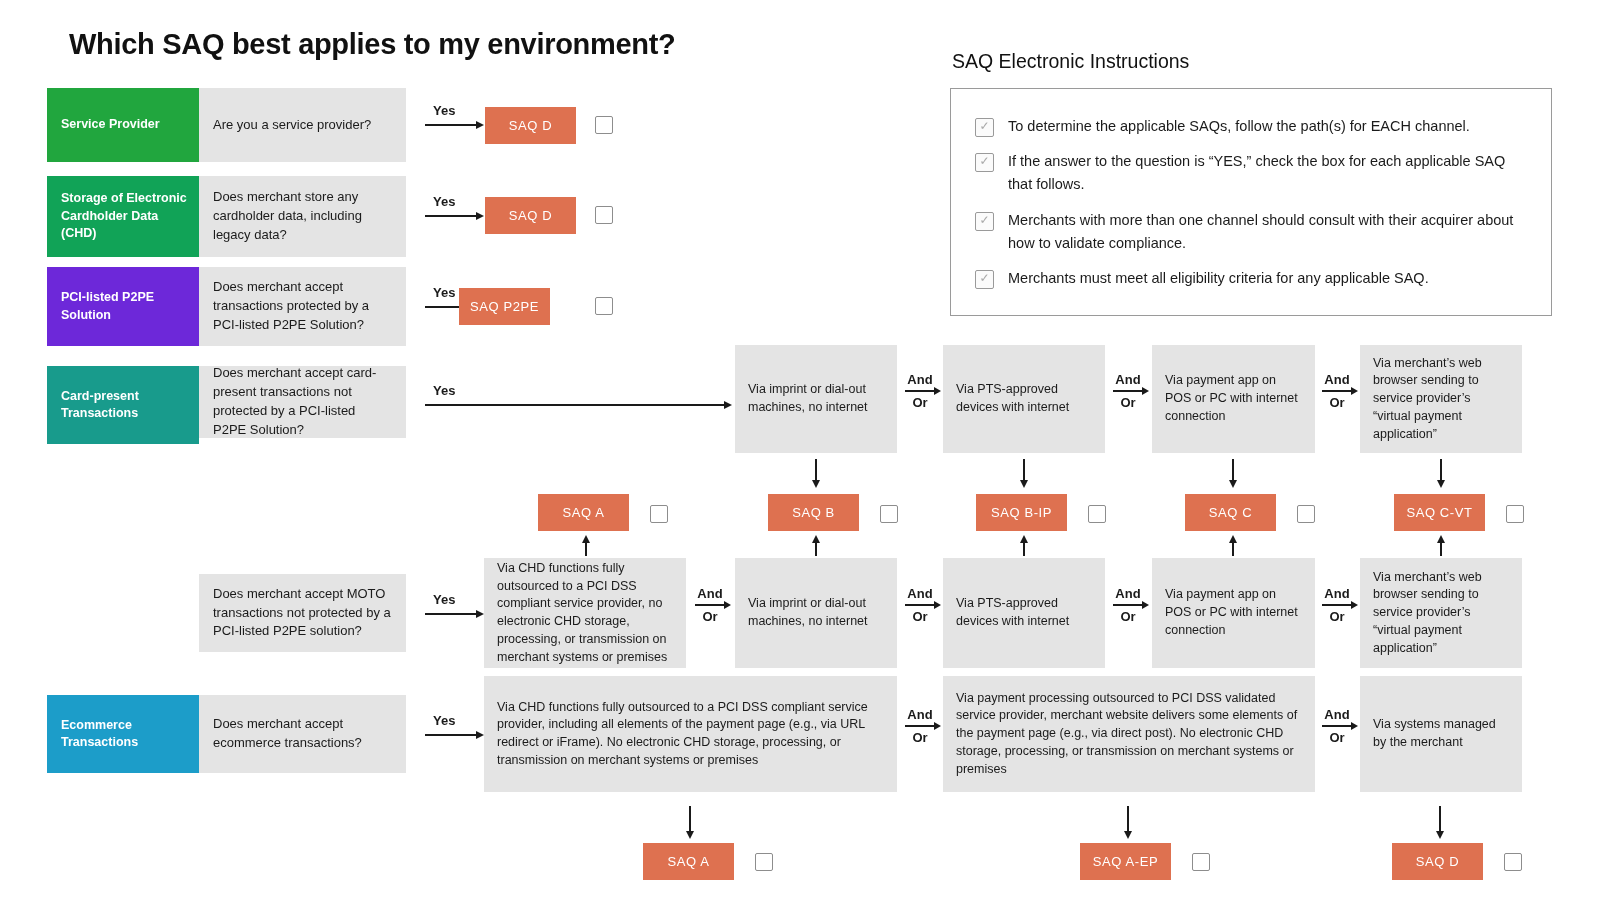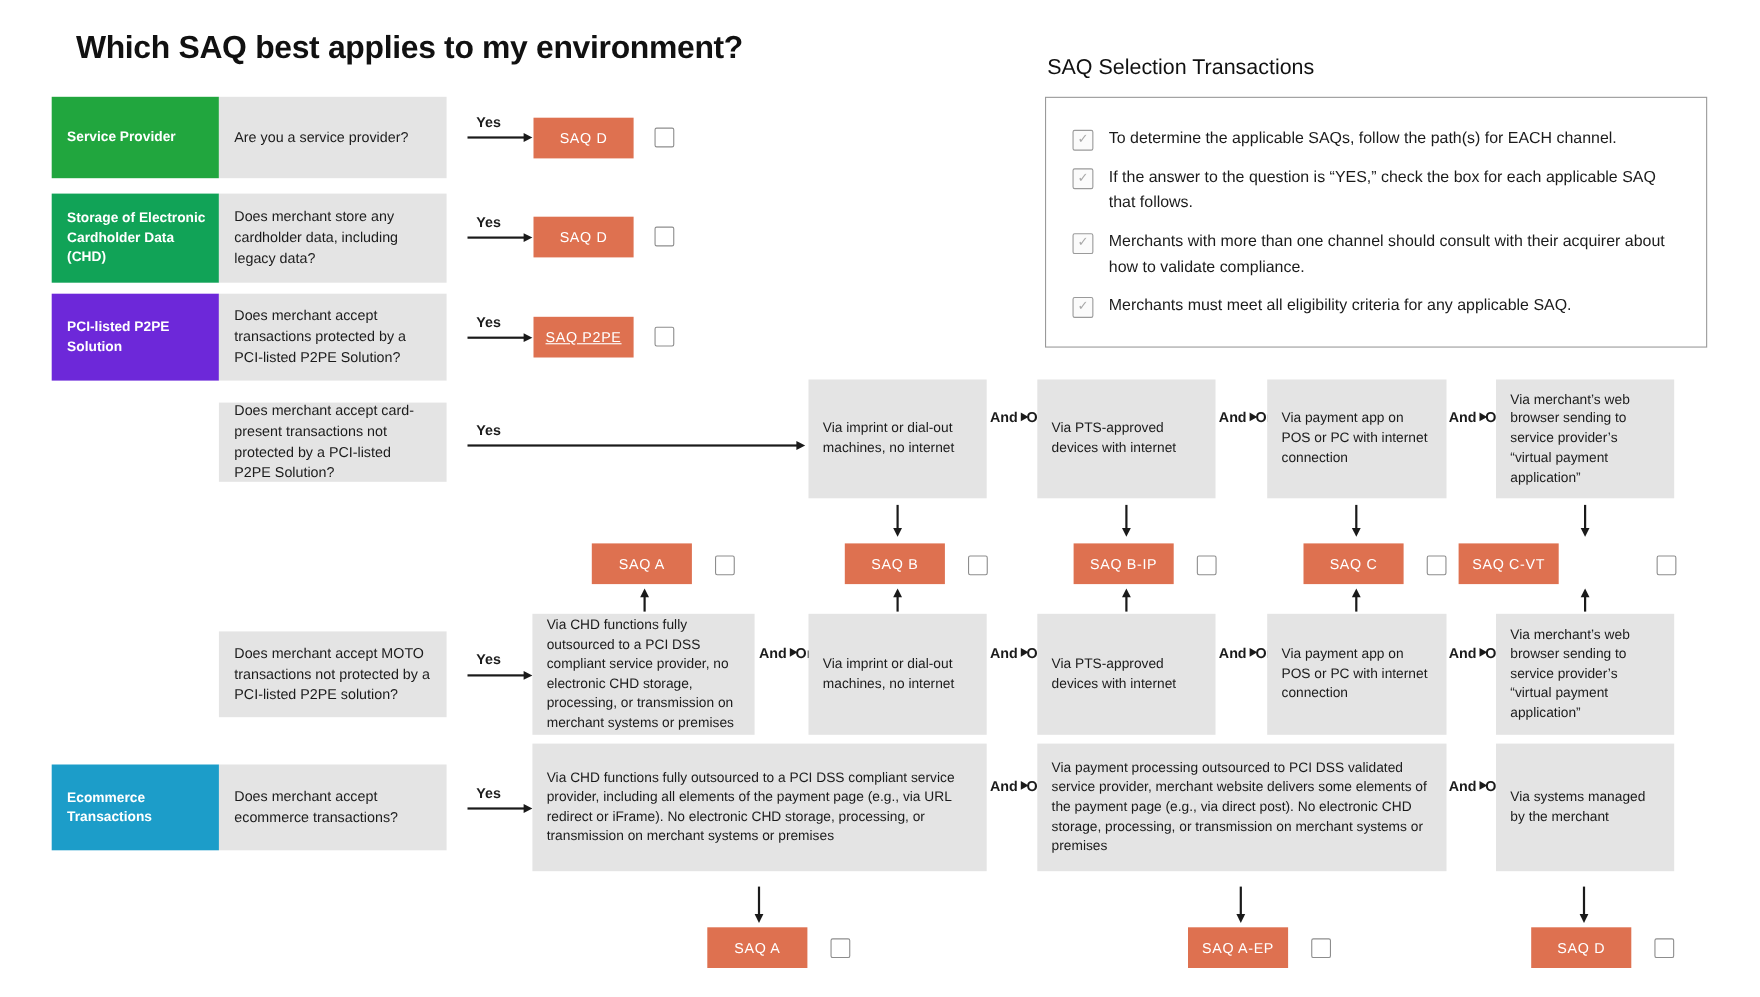--- a/index.html
+++ b/index.html
@@ -21,21 +21,21 @@
   
   .yes{font-weight:700;font-size:13px;}
   .harrow{height:2px;background:#1a1a1a;}
   .harrow::after{content:"";position:absolute;right:-7px;top:-3.5px;width:0;height:0;
       border-left:8px solid #1a1a1a;border-top:4.5px solid transparent;border-bottom:4.5px solid transparent;}
   .varrow{width:2px;background:#1a1a1a;}
   .varrow.down::after{content:"";position:absolute;bottom:-7px;left:-3.5px;width:0;height:0;
       border-top:8px solid #1a1a1a;border-left:4.5px solid transparent;border-right:4.5px solid transparent;}
   .varrow.up::after{content:"";position:absolute;top:-7px;left:-3.5px;width:0;height:0;
       border-bottom:8px solid #1a1a1a;border-left:4.5px solid transparent;border-right:4.5px solid transparent;}
-  .conn{width:40px;display:flex;flex-direction:row;align-items:center;gap:4px;}
+  .conn{width:40px;display:flex;flex-direction:column;align-items:center;gap:4px;}
   .conn .w{font-weight:700;font-size:13px;line-height:1;}
   .conn .ar{position:relative;width:30px;height:2px;background:#1a1a1a;}
   .conn .ar::after{content:"";position:absolute;right:-6px;top:-3.5px;width:0;height:0;
       border-left:7px solid #1a1a1a;border-top:4.5px solid transparent;border-bottom:4.5px solid transparent;}
   
   .instr-title{font-size:19.5px;font-weight:500;color:#111;}
   .instr-box{left:950px;top:88px;width:602px;height:228px;border:1px solid #9a9a9a;
              padding:26px 28px 0 24px;display:flex;flex-direction:column;gap:12px;}
   .instr-item{display:flex;gap:14px;font-size:14.5px;line-height:1.6;}
   .instr-cb{flex:0 0 17px;width:17px;height:17px;border:1px solid #9a9a9a;border-radius:2px;
@@ -59,37 +59,38 @@
   <div class="abs qbox" style="top:176px;height:81px;">Does merchant store any cardholder data, including legacy data?</div>
   <div class="abs yes" style="left:433px;top:194px;">Yes</div>
   <div class="abs harrow" style="left:425px;top:215px;width:52px;"></div>
   <div class="abs saq" style="left:485px;top:197px;">SAQ D</div>
   <span class="abs cb" style="left:595px;top:206px;"></span>
 
   <div class="abs chlabel" style="top: 267px; height: 79px; background-color: #6d28d9;">PCI-listed P2PE Solution</div>
   <div class="abs qbox" style="top:267px;height:79px;">Does merchant accept transactions protected by a PCI-listed P2PE Solution?</div>
   <div class="abs yes" style="left:433px;top:285px;">Yes</div>
   <div class="abs harrow" style="left:425px;top:306px;width:52px;"></div>
-  <div class="abs saq" style="left:485px;top:288px;text-decoration:underline;">SAQ P2PE</div>
+  <div class="abs saq" style="left:459px;top:288px;">SAQ P2PE</div>
   <span class="abs cb" style="left:595px;top:297px;"></span>
 
+  <div class="abs chlabel" style="top: 366px; height: 78px; background-color: rgb(24, 155, 140);">Card-present Transactions</div>
   <div class="abs qbox" style="top:366px;height:72px;">Does merchant accept card-present transactions not protected by a PCI-listed P2PE Solution?</div>
   <div class="abs yes" style="left:433px;top:383px;">Yes</div>
   <div class="abs harrow" style="left:425px;top:404px;width:300px;"></div>
 
   <div class="abs qbox" style="top:574px;height:78px;">Does merchant accept MOTO transactions not protected by a PCI-listed P2PE solution?</div>
   <div class="abs yes" style="left:433px;top:592px;">Yes</div>
   <div class="abs harrow" style="left:425px;top:613px;width:52px;"></div>
 
   <div class="abs qbox" style="top:695px;height:78px;">Does merchant accept ecommerce transactions?</div>
   <div class="abs chlabel" style="top: 695px; height: 78px; background-color: rgb(28, 157, 201);">Ecommerce Transactions</div>
   <div class="abs yes" style="left:433px;top:713px;">Yes</div>
   <div class="abs harrow" style="left:425px;top:734px;width:52px;"></div>
 
-  <div class="abs instr-title" style="left:952px;top:50px;">SAQ Selection Transactions</div>
+  <div class="abs instr-title" style="left:952px;top:50px;">SAQ Electronic Instructions</div>
   <div class="abs instr-box">
     <div class="instr-item">
       <span class="instr-cb">✓</span>
       <span>To determine the applicable SAQs, follow the path(s) for EACH channel.</span>
     </div>
     <div class="instr-item">
       <span class="instr-cb">✓</span>
       <span>If the answer to the question is “YES,” check the box for each applicable SAQ that follows.</span>
     </div>
     <div class="instr-item">
@@ -128,21 +129,21 @@
   <div class="abs varrow down" style="left:1440px;top:459px;height:22px;"></div>
 
   <div class="abs saq" style="left:538px;top:494px;">SAQ A</div>
   <span class="abs cb" style="left:650px;top:505px;"></span>
   <div class="abs saq" style="left:768px;top:494px;">SAQ B</div>
   <span class="abs cb" style="left:880px;top:505px;"></span>
   <div class="abs saq" style="left:976px;top:494px;">SAQ B-IP</div>
   <span class="abs cb" style="left:1088px;top:505px;"></span>
   <div class="abs saq" style="left:1185px;top:494px;">SAQ C</div>
   <span class="abs cb" style="left:1297px;top:505px;"></span>
-  <div class="abs saq" style="left:1326px;top:494px;">SAQ C-VT</div>
+  <div class="abs saq" style="left:1394px;top:494px;">SAQ C-VT</div>
   <span class="abs cb" style="left:1506px;top:505px;"></span>
 
   <div class="abs varrow up" style="left:585px;top:542px;height:14px;"></div>
   <div class="abs varrow up" style="left:815px;top:542px;height:14px;"></div>
   <div class="abs varrow up" style="left:1023px;top:542px;height:14px;"></div>
   <div class="abs varrow up" style="left:1232px;top:542px;height:14px;"></div>
   <div class="abs varrow up" style="left:1440px;top:542px;height:14px;"></div>
 
   <div class="abs gbox" style="left:484px;top:558px;width:202px;height:110px;">Via CHD functions fully outsourced to a PCI DSS compliant service provider, no electronic CHD storage, processing, or transmission on merchant systems or premises</div>
   <div class="abs conn" style="left:690px;top:587px;">

